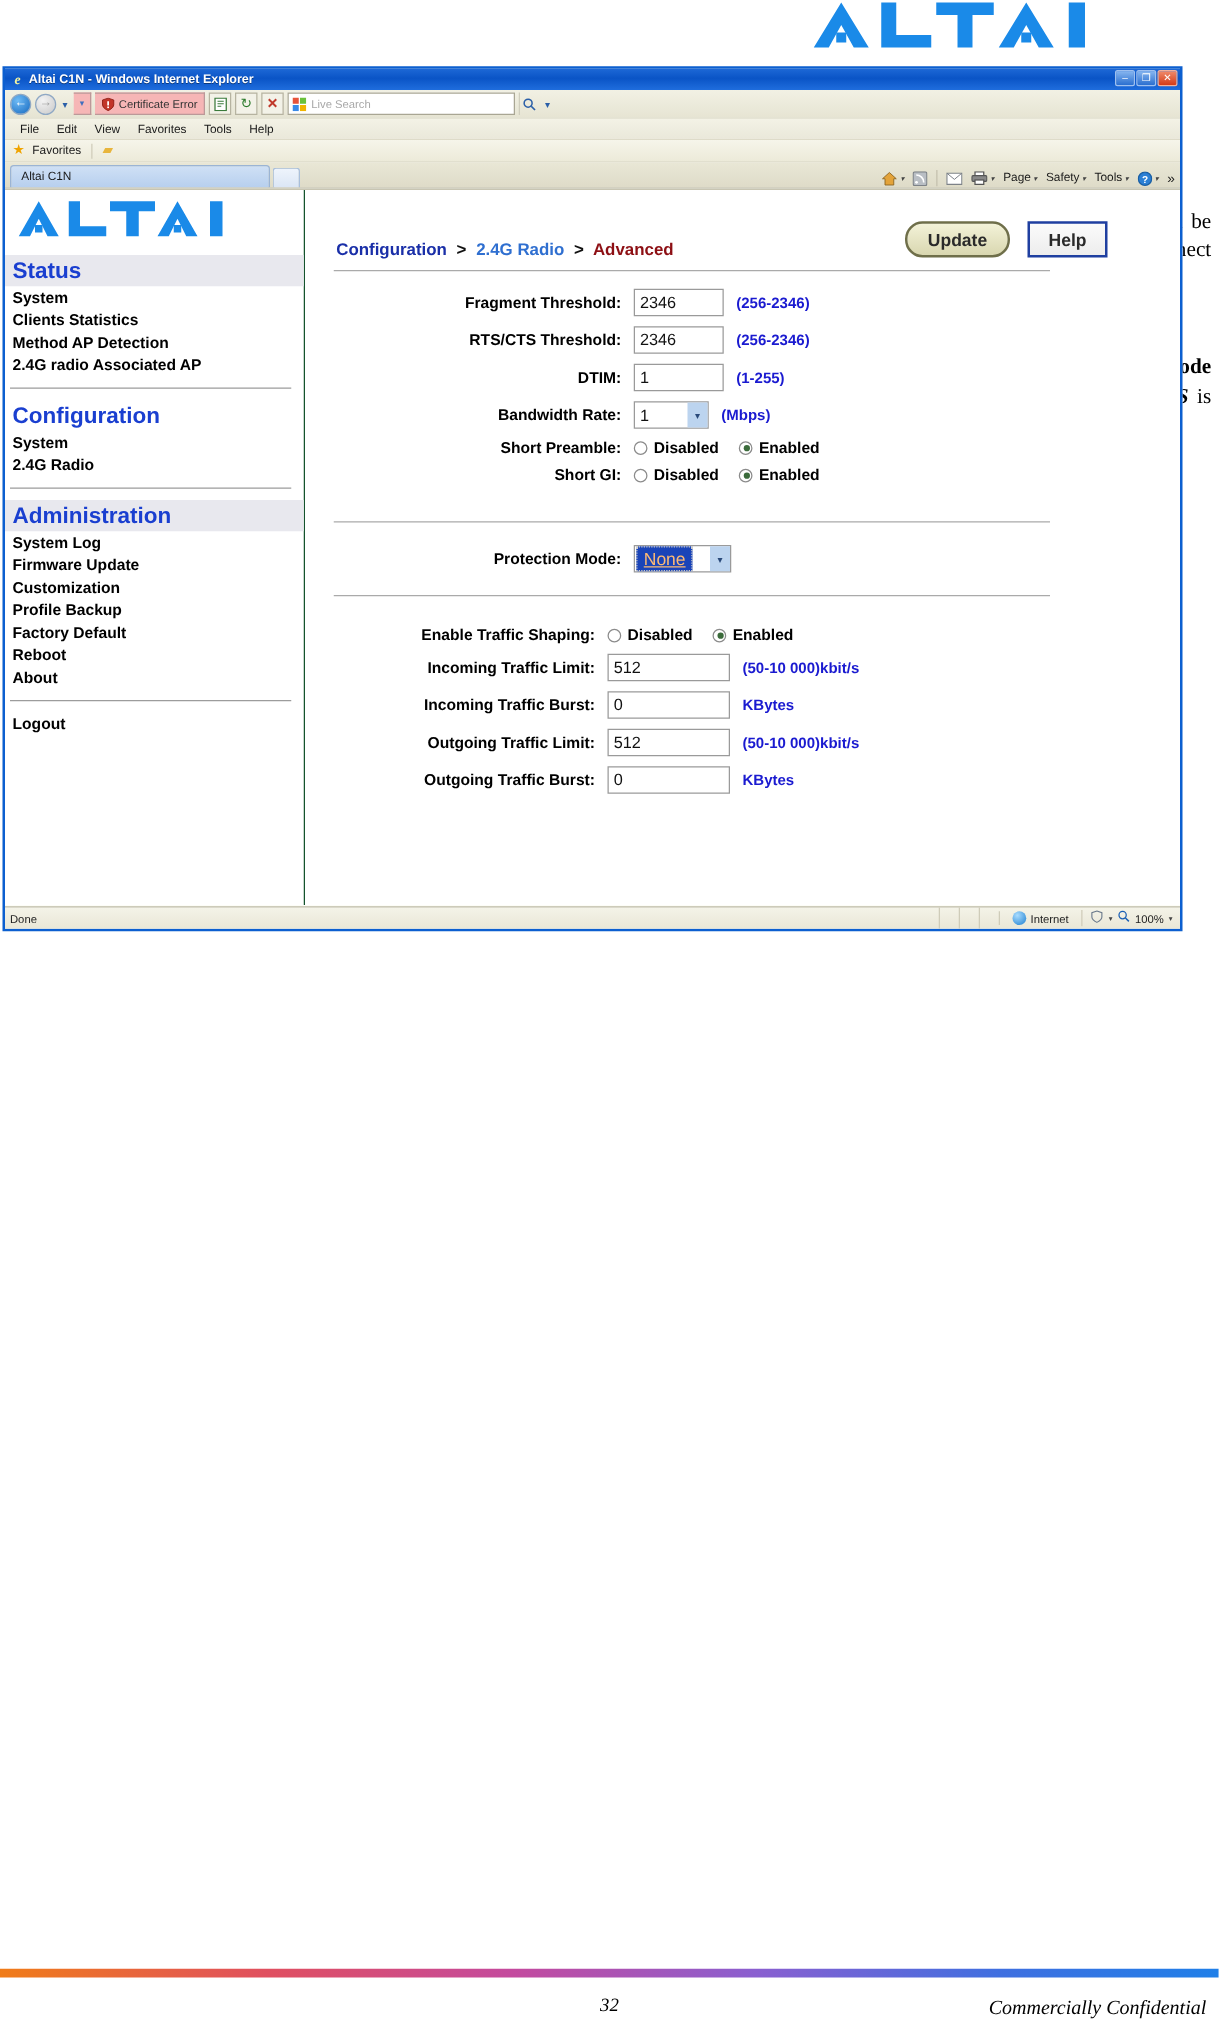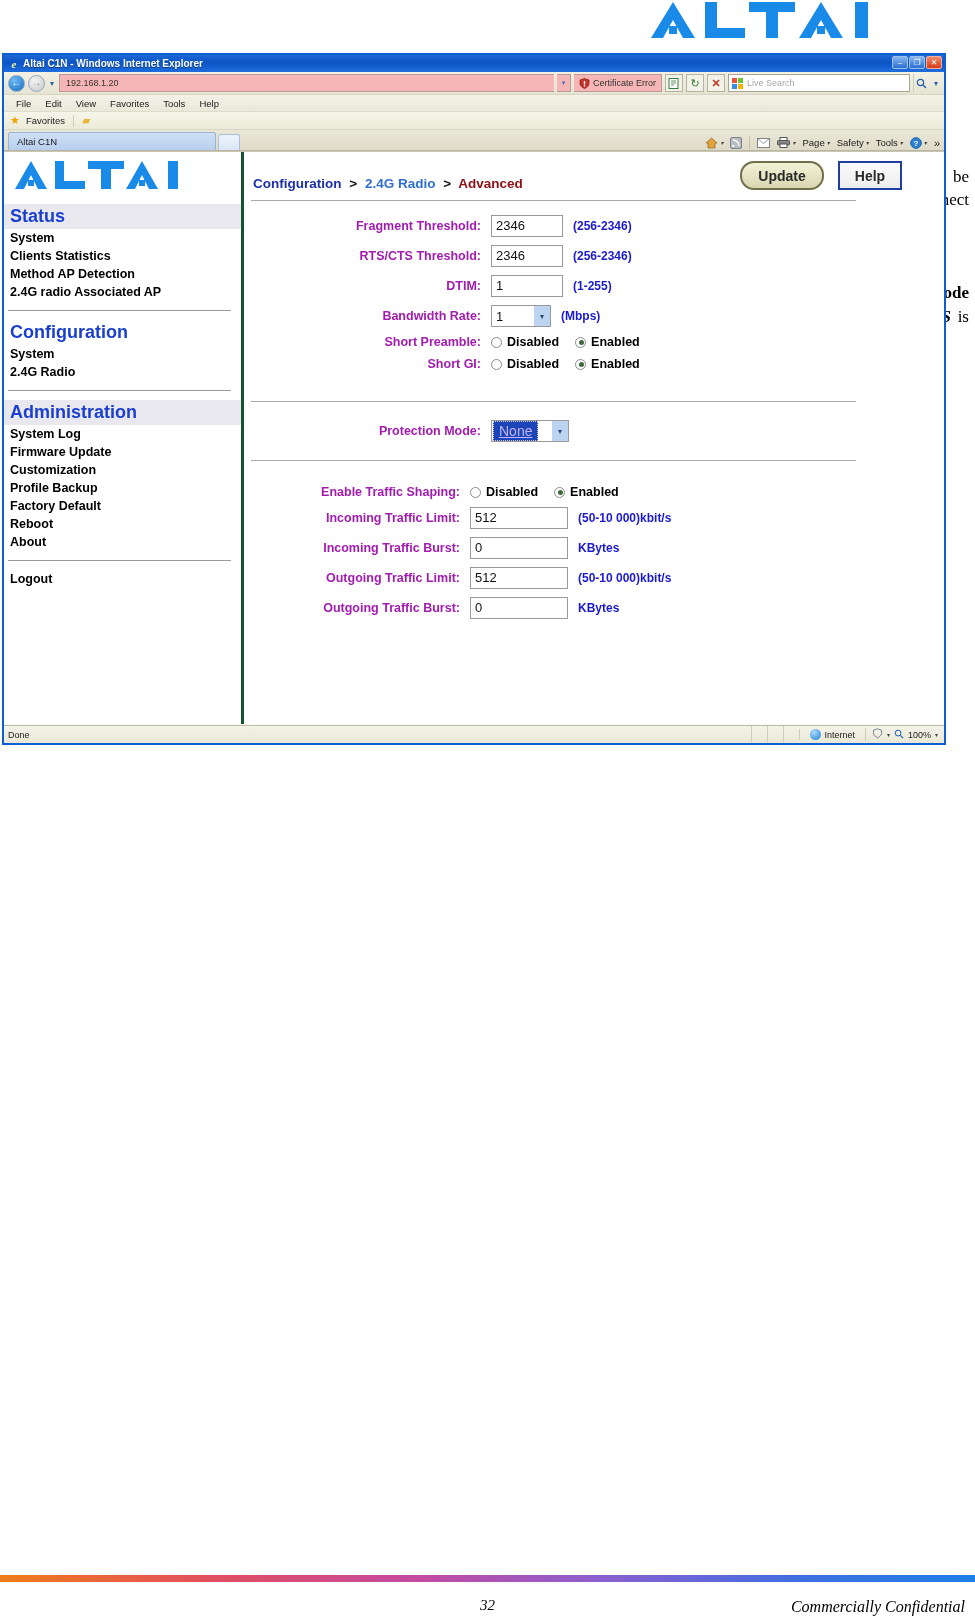--- a/index.html
+++ b/index.html
@@ -171,37 +171,37 @@
   
   .viewport{
     position:relative;
     height: 573px;
     background:#fff;
     border-top:1px solid #c8c5b2;
     overflow:hidden;
   }
   .sidebar{
     position:absolute;left:0;top:0;width:240px;height:100%;
-    background:#fff;border-right:3px solid #14532d;text-decoration:underline;
+    background:#fff;border-right:1px solid #14532d;text-decoration:underline;
   }
   .altai-logo-web{position:absolute;left:10px;top:7px;width:210px;height:32px;}
   .altai-logo-web svg{width:100%;height:100%;display:block;}
   .nav-head{
     font-family:"Liberation Sans",sans-serif;font-weight:bold;font-size:18px;
     color:#1a3fd0;background:#e8e8ee;padding:2px 0 2px 6px;margin:0;
   }
   .nav-item{
     font-family:"Liberation Sans",sans-serif;font-weight:bold;font-size:12.5px;
     color:#000000;padding:2px 0 2px 6px;cursor:pointer;
   }
   .nav-rule{height:0;border-top:1px solid #9c9c9c;margin:9px 10px 9px 4px;}
 
   .content{
     position:absolute;left:241px;top:0;right:0;bottom:0;
-    background:#fff;padding:0;
+    background:#fff;padding:16px;
   }
   .crumb-row{
     display:flex;align-items:center;
     padding:15px 0 0 8px; position:relative; height:48px;
   }
   .crumb{
     font-family:"Liberation Sans",sans-serif;font-weight:bold;font-size:13.5px;
     white-space:nowrap;
   }
   .crumb .c1{color:#1a2fa8;}
@@ -223,21 +223,21 @@
     border:2px solid #1f3fa0;
     font-family:"Liberation Sans",sans-serif;font-weight:bold;font-size:14px;
     color:#2a2a2a;display:flex;align-items:center;justify-content:center;
   }
   .hr-main{border-top:1px solid #aaa;margin:0 88px 0 6px;}
 
   .form-sec{padding:14px 0 10px 0;}
   .frow{display:flex;align-items:center;margin-bottom:8px;}
   .flabel{
     width:246px;text-align:right;padding-right:10px;
-    font-family:"Liberation Sans",sans-serif;font-weight:bold;font-size:12.5px;color:#a21caf;
+    font-family:"Liberation Sans",sans-serif;font-weight:bold;font-size:12.5px;color:#000000;
   }
   .ftext{
     height:22px;width:72px;border:1px solid #9a9a9a;background:#fff;
     font-family:"Liberation Sans",sans-serif;font-size:13px;color:#111;
     padding:0 4px;line-height:20px;
   }
   .ftext.wide{width:98px;}
   .fhint{
     margin-left:10px;
     font-family:"Liberation Sans",sans-serif;font-weight:bold;font-size:12px;color:#1a1ad0;
@@ -247,21 +247,21 @@
     height:22px;width:60px;border:1px solid #9a9a9a;background:#fff;
     display:flex;align-items:center;justify-content:space-between;
     font-family:"Liberation Sans",sans-serif;font-size:13px;color:#111;padding-left:4px;
   }
   .fselect .arr{
     width:16px;height:20px;background:#bcd4ef;
     display:flex;align-items:center;justify-content:center;font-size:8px;color:#2a4a7a;
   }
   .fselect.sel-hl{width:78px;padding-left:0;}
   .fselect.sel-hl .val{
-    background:#1a44b8;color:#c4b5fd;padding:1px 5px;margin:1px 0 1px 1px;
+    background:#1a44b8;color:#fdba74;padding:1px 5px;margin:1px 0 1px 1px;
     border:1px dotted #ccc; font-size:14px; font-family:"Liberation Sans",sans-serif;text-decoration:underline;
   }
   .radio-grp{display:flex;align-items:center;gap:16px;}
   .radio{display:flex;align-items:center;gap:5px;
     font-family:"Liberation Sans",sans-serif;font-weight:bold;font-size:12.5px;color:#000;}
   .rdot{
     width:11px;height:11px;border-radius:50%;
     border:1px solid #8b8b8b;background:#fff;display:inline-block;position:relative;
   }
   .rdot.on::after{
@@ -361,23 +361,20 @@
       <div class="win-btn">–</div>
       <div class="win-btn">❐</div>
       <div class="win-btn close">✕</div>
     </div>
   </div>
 
   <div class="addrbar">
     <div class="navbtn back">←</div>
     <div class="navbtn fwd">→</div>
     <div class="navdrop">▾</div>
-    <div class="addr-input">
-      <span class="addr-url">192.168.1.20</span>
-    </div>
     <div class="addr-drop">▾</div>
     <div class="cert-err">
       <svg width="11" height="11" viewBox="0 0 11 11">
           <path d="M5.5 0.5 L10 2 V6 C10 8.5 5.5 10.5 5.5 10.5 C5.5 10.5 1 8.5 1 6 V2 Z" fill="#c2352a" stroke="#8d1b12" stroke-width="0.7"></path>
           <rect x="4.8" y="3" width="1.4" height="3.4" fill="#fff"></rect>
           <rect x="4.8" y="7.2" width="1.4" height="1.3" fill="#fff"></rect>
         </svg>
       <span>Certificate Error</span>
     </div>
     <div class="mini-btn">

